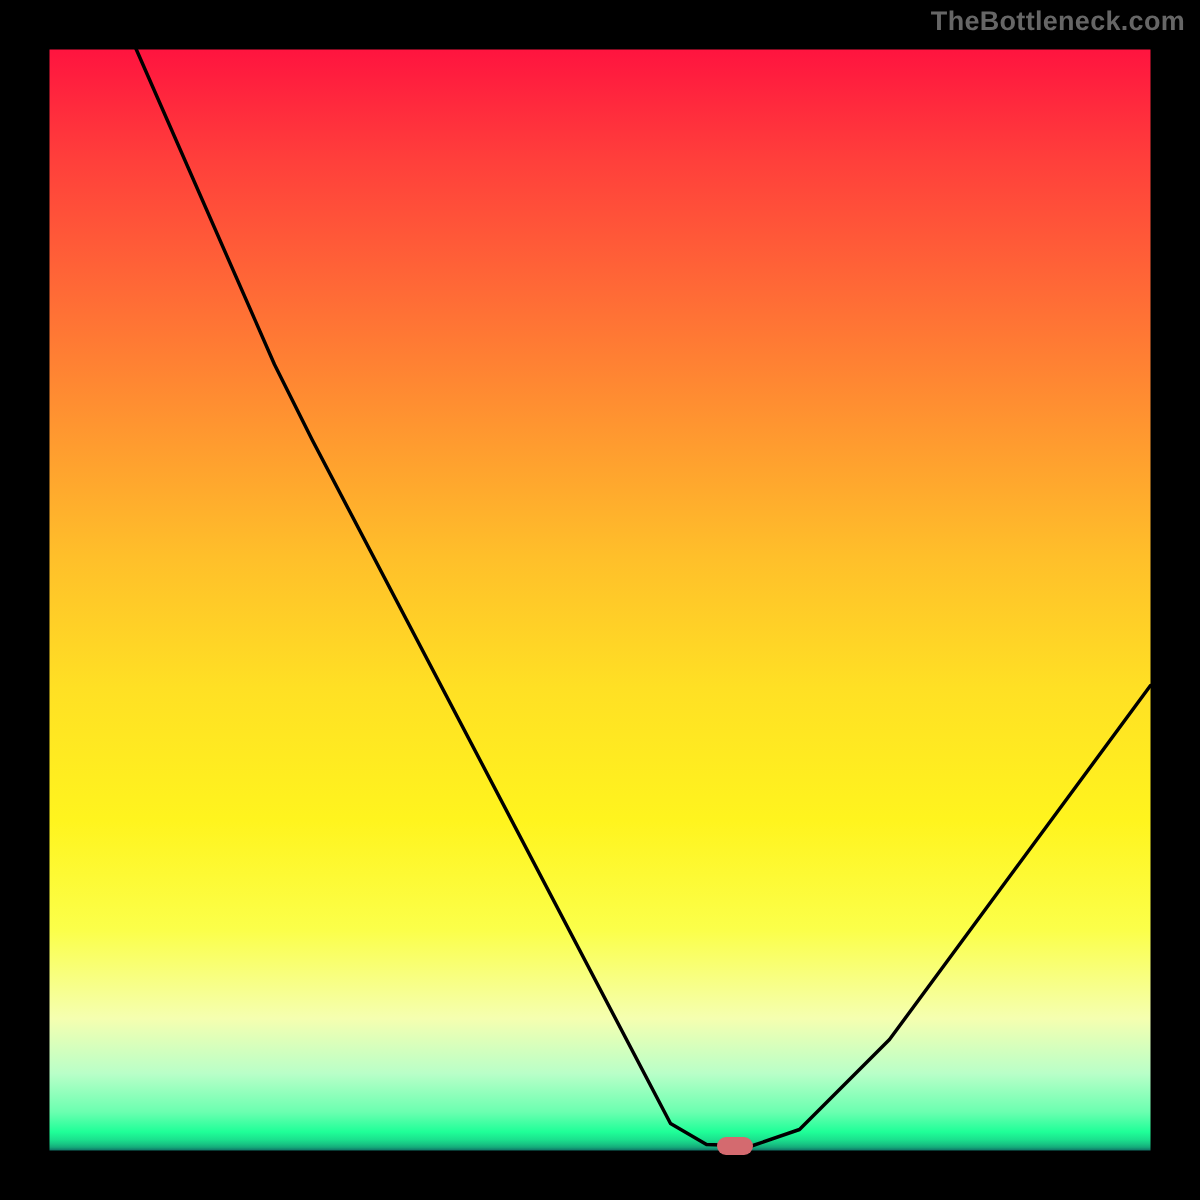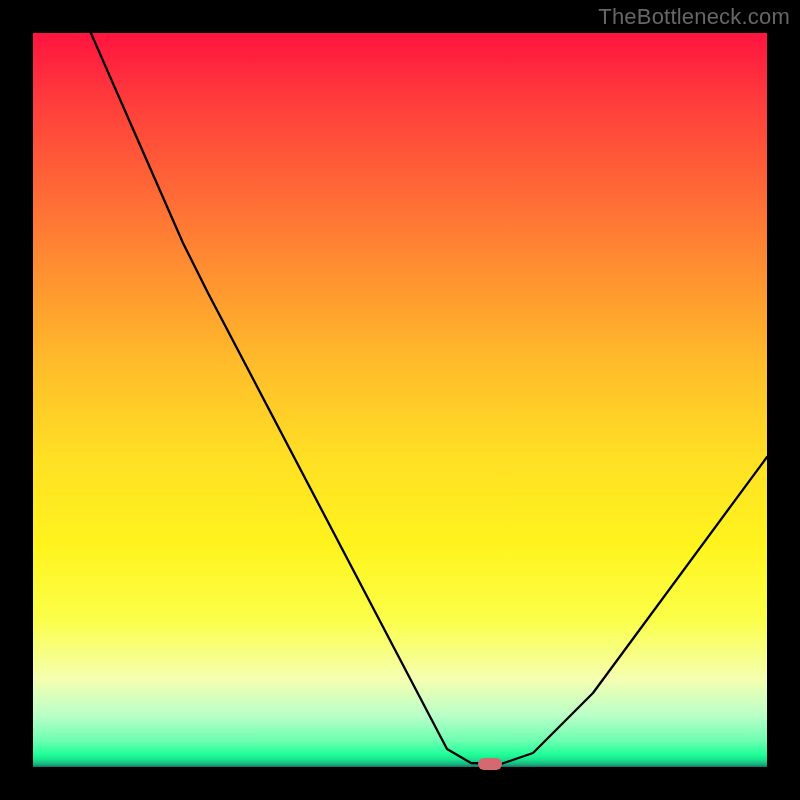--- a/index.html
+++ b/index.html
@@ -15,22 +15,22 @@
     position: relative;
     width: 800px;
     height: 800px;
     background: #000;
   }
   .watermark {
     position: absolute;
     top: 4px;
     right: 10px;
     color: #666666;
-    font-size: 22px;
-    font-weight: 400;
+    font-size: 18px;
+    font-weight: 700;
     letter-spacing: 0.2px;
     z-index: 10;
   }
   .plot-area {
     position: absolute;
     left: 33px;
     top: 33px;
     width: 734px;
     height: 734px;
     background: linear-gradient(to bottom,

